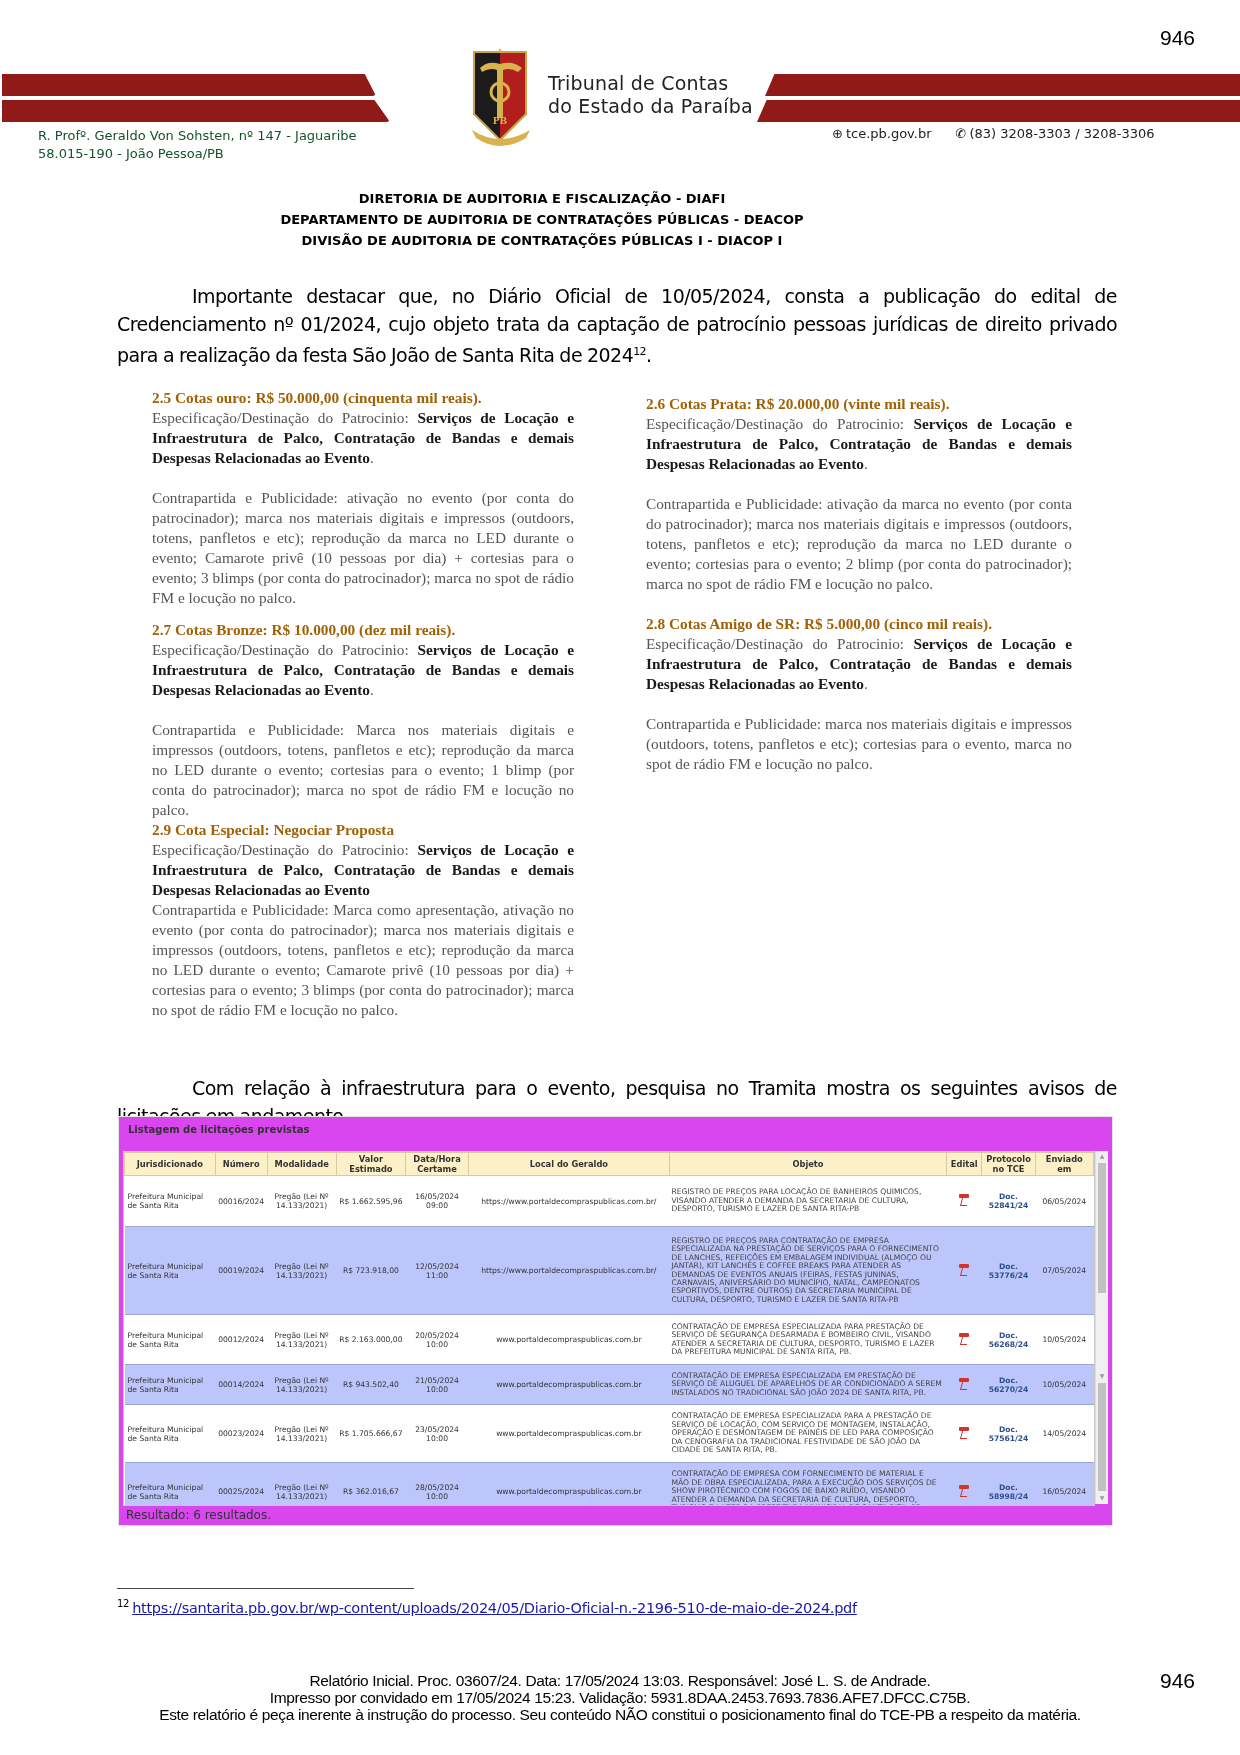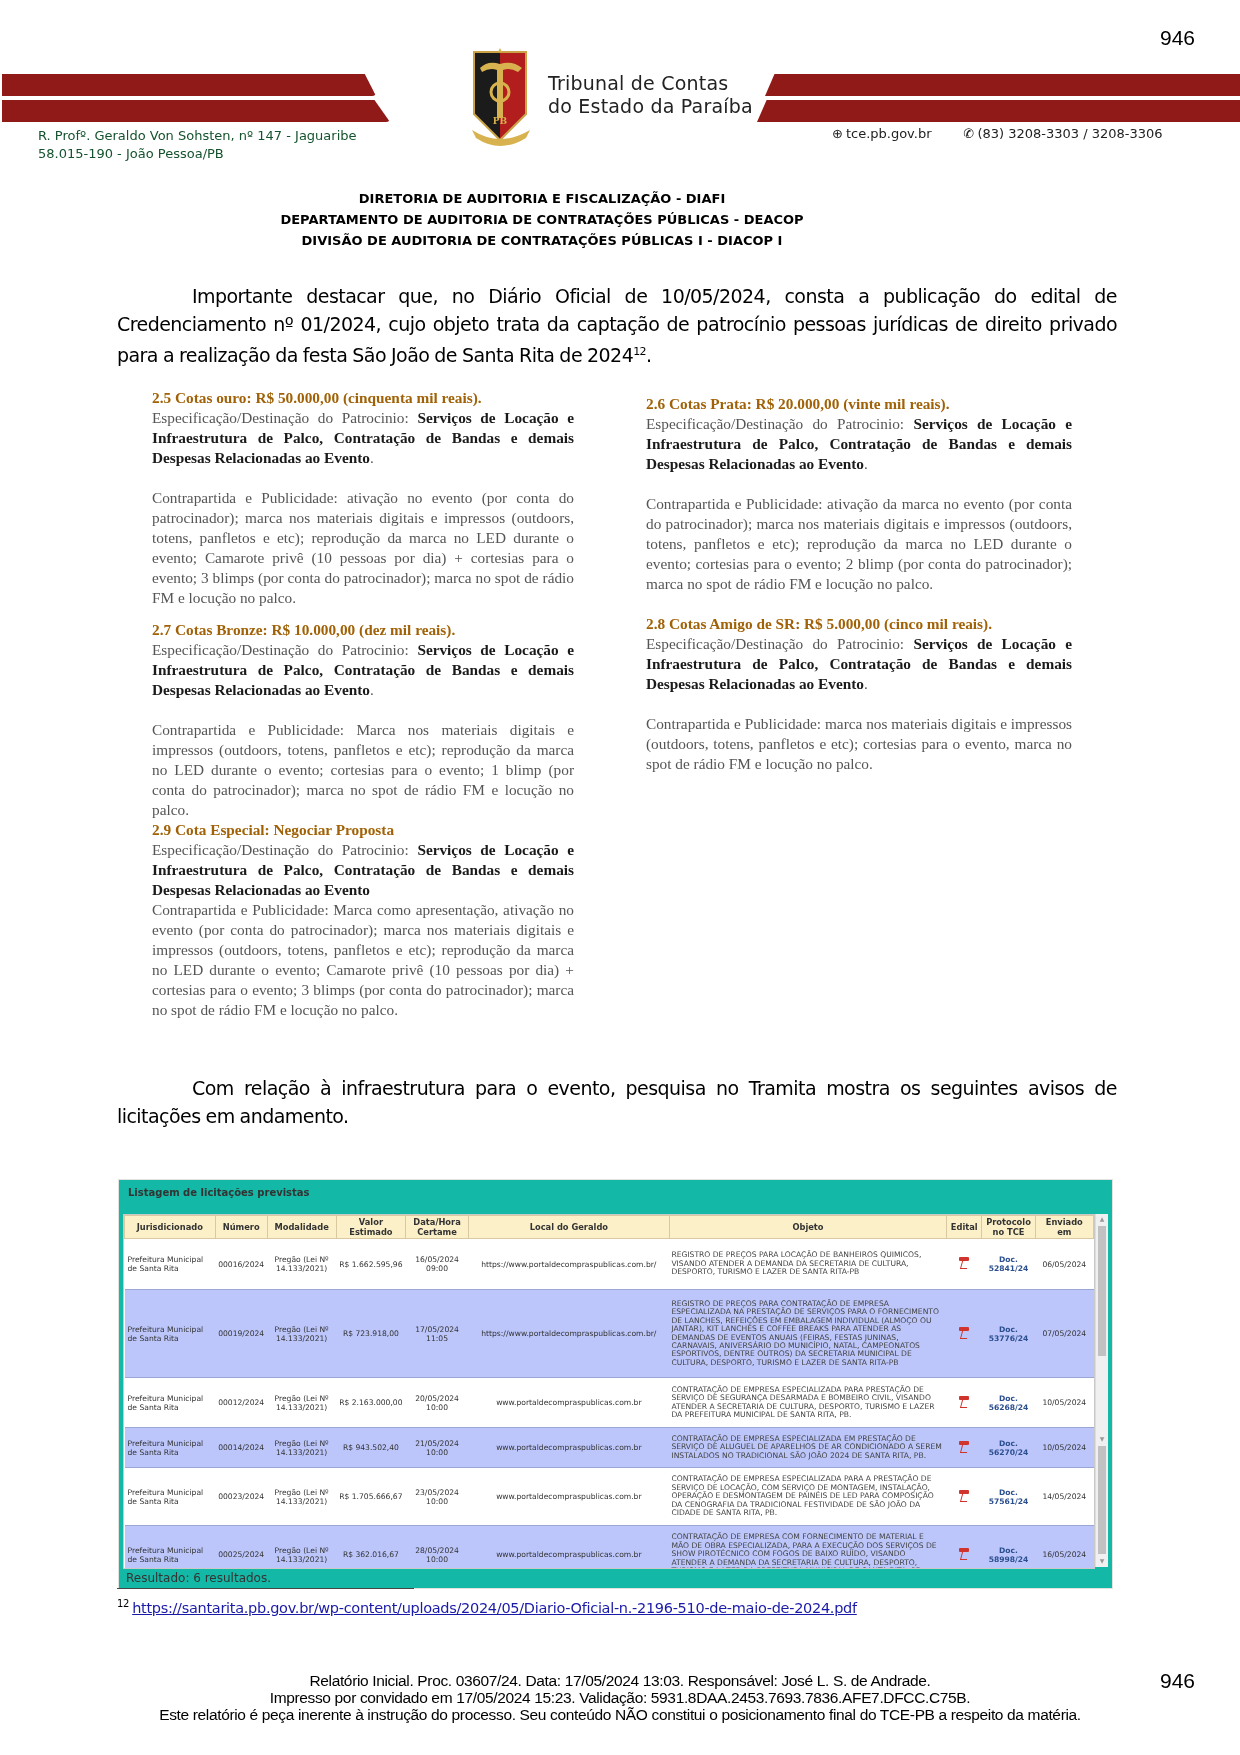--- a/index.html
+++ b/index.html
@@ -9,21 +9,21 @@
   .page-num-top { position: absolute; right: 45px; top: 26px; font-family: "Liberation Sans", sans-serif; font-size: 21px; }
   .band { position: absolute; height: 22px; background: #8f1a17; }
   .band.l1 { left: 2px; top: 74px; width: 374px; border-radius: 0 4px 4px 0; clip-path: polygon(0 0, 97% 0, 100% 100%, 0 100%); }
   .band.l2 { left: 2px; top: 100px; width: 388px; clip-path: polygon(0 0, 96% 0, 100% 100%, 0 100%); border-radius: 0 0 4px 0;}
   .band.r1 { left: 765px; top: 74px; width: 475px; clip-path: polygon(2% 0, 100% 0, 100% 100%, 0 100%); }
   .band.r2 { left: 757px; top: 100px; width: 483px; clip-path: polygon(2% 0, 100% 0, 100% 100%, 0 100%); }
 
   .crest { position: absolute; left: 468px; top: 48px; width: 66px; height: 104px; text-align: right; }
   .org-name { position: absolute; left: 548px; top: 72px; font-family: "DejaVu Sans", sans-serif; font-size: 19px; line-height: 23px; color: #222; letter-spacing: 0.2px; }
   .addr { position: absolute; left: 38px; top: 127px; font-size: 13px; line-height: 18px; color: #14532d; }
-  .contact { position: absolute; left: 832px; top: 126px; font-size: 13px; color: #222; display: flex; gap: 32px; }
+  .contact { position: absolute; left: 832px; top: 126px; font-size: 13px; color: #222; display: flex; gap: 24px; }
   .contact .ic { font-size: 13px; margin-right: 3px; }
 
   
   .dept { position: absolute; left: 0; width: 1084px; top: 188px; text-align: center; font-family: "DejaVu Sans", sans-serif; font-weight: bold; font-size: 13px; line-height: 21px; }
 
   
   .para { position: absolute; left: 117px; width: 1000px; font-family: "DejaVu Sans", sans-serif; font-size: 19px; line-height: 28px; text-align: justify; letter-spacing: -0.55px; word-spacing: -0.5px; }
   .para .indent { display: inline-block; width: 75px; }
   .para sup { font-size: 11px; }
   .p1 { top: 282px; }
@@ -32,21 +32,21 @@
   
   .scan { position: absolute; font-family: "Liberation Serif", serif; font-size: 15.3px; line-height: 20px; color: #555; text-align: justify; }
   .scan b { color: #1a1a1a; }
   .scan .h { font-weight: bold; color: #a16207; }
   .scan .gap { height: 20px; }
   .col-left { left: 152px; top: 388px; width: 422px; }
   .col-right { left: 646px; top: 394px; width: 426px; }
   .scan p { margin: 0; }
 
   
-  .tram { position: absolute; left: 118px; top: 1179px; width: 993px; height: 408px; background: #14b8a6; border: 1px solid #e2e2de; }
+  .tram { position: absolute; left: 118px; top: 1116px; width: 993px; height: 408px; background: #d946ef; border: 1px solid #e2e2de; }
   .tram-title { position: absolute; left: 9px; top: 7px; font-size: 10px; font-weight: bold; color: #333; }
   .tram-result { position: absolute; left: 7px; top: 391px; font-size: 12px; color: #333; }
   .tblwrap { position: absolute; left: 4px; top: 34px; width: 970px; height: 353px; overflow: hidden; border: 1px solid #c9c9c9; background: #fff; }
   table.lic { border-collapse: collapse; width: 970px; table-layout: fixed; font-size: 7.6px; color: #333; }
   table.lic th { background: #fcf0c8; color: #333; font-weight: bold; font-size: 8.3px; border: 1px solid #d8c9a0; height: 22px; padding: 0 2px; line-height: 10px; }
   table.lic td { border-bottom: 1px solid #9aa6d6; padding: 0 3px; text-align: center; vertical-align: middle; line-height: 9px; }
   table.lic td.obj { text-align: left; padding-left: 2px; color: #444; line-height: 8.4px; }
   table.lic td.jur { text-align: left; }
   table.lic tr.alt td { background: #bcc6fb; }
   table.lic td.doc { color: #2b4e8e; font-weight: bold; }
@@ -185,21 +185,21 @@
           <td class="obj">REGISTRO DE PREÇOS PARA LOCAÇÃO DE BANHEIROS QUIMICOS, VISANDO ATENDER A DEMANDA DA SECRETARIA DE CULTURA, DESPORTO, TURISMO E LAZER DE SANTA RITA-PB</td>
           <td><span class="pdf-icon"></span></td>
           <td class="doc">Doc. 52841/24</td>
           <td>06/05/2024</td>
         </tr>
         <tr class="alt" style="height:88px">
           <td class="jur">Prefeitura Municipal de Santa Rita</td>
           <td>00019/2024</td>
           <td>Pregão (Lei Nº 14.133/2021)</td>
           <td>R$ 723.918,00</td>
-          <td>17/05/2024 11:05</td>
+          <td>12/05/2024 11:00</td>
           <td>https://www.portaldecompraspublicas.com.br/</td>
           <td class="obj">REGISTRO DE PREÇOS PARA CONTRATAÇÃO DE EMPRESA ESPECIALIZADA NA PRESTAÇÃO DE SERVIÇOS PARA O FORNECIMENTO DE LANCHES, REFEIÇÕES EM EMBALAGEM INDIVIDUAL (ALMOÇO OU JANTAR), KIT LANCHES E COFFEE BREAKS PARA ATENDER AS DEMANDAS DE EVENTOS ANUAIS (FEIRAS, FESTAS JUNINAS, CARNAVAIS, ANIVERSÁRIO DO MUNICÍPIO, NATAL, CAMPEONATOS ESPORTIVOS, DENTRE OUTROS) DA SECRETARIA MUNICIPAL DE CULTURA, DESPORTO, TURISMO E LAZER DE SANTA RITA-PB</td>
           <td><span class="pdf-icon"></span></td>
           <td class="doc">Doc. 53776/24</td>
           <td>07/05/2024</td>
         </tr>
         <tr style="height:50px">
           <td class="jur">Prefeitura Municipal de Santa Rita</td>
           <td>00012/2024</td>
           <td>Pregão (Lei Nº 14.133/2021)</td>

